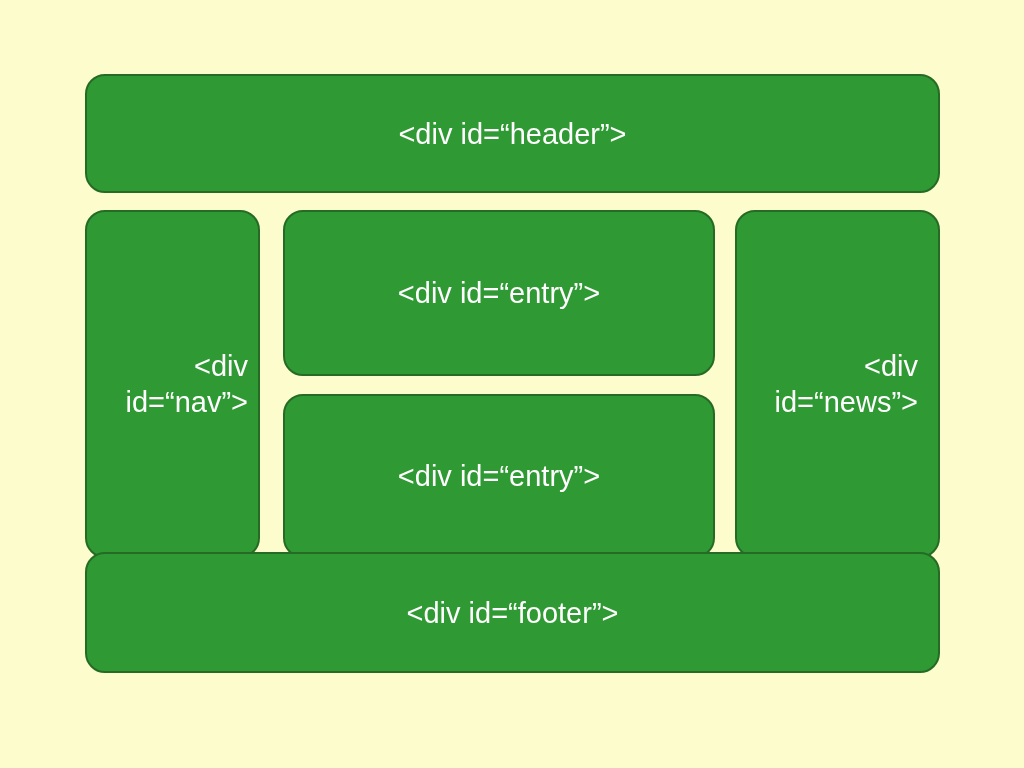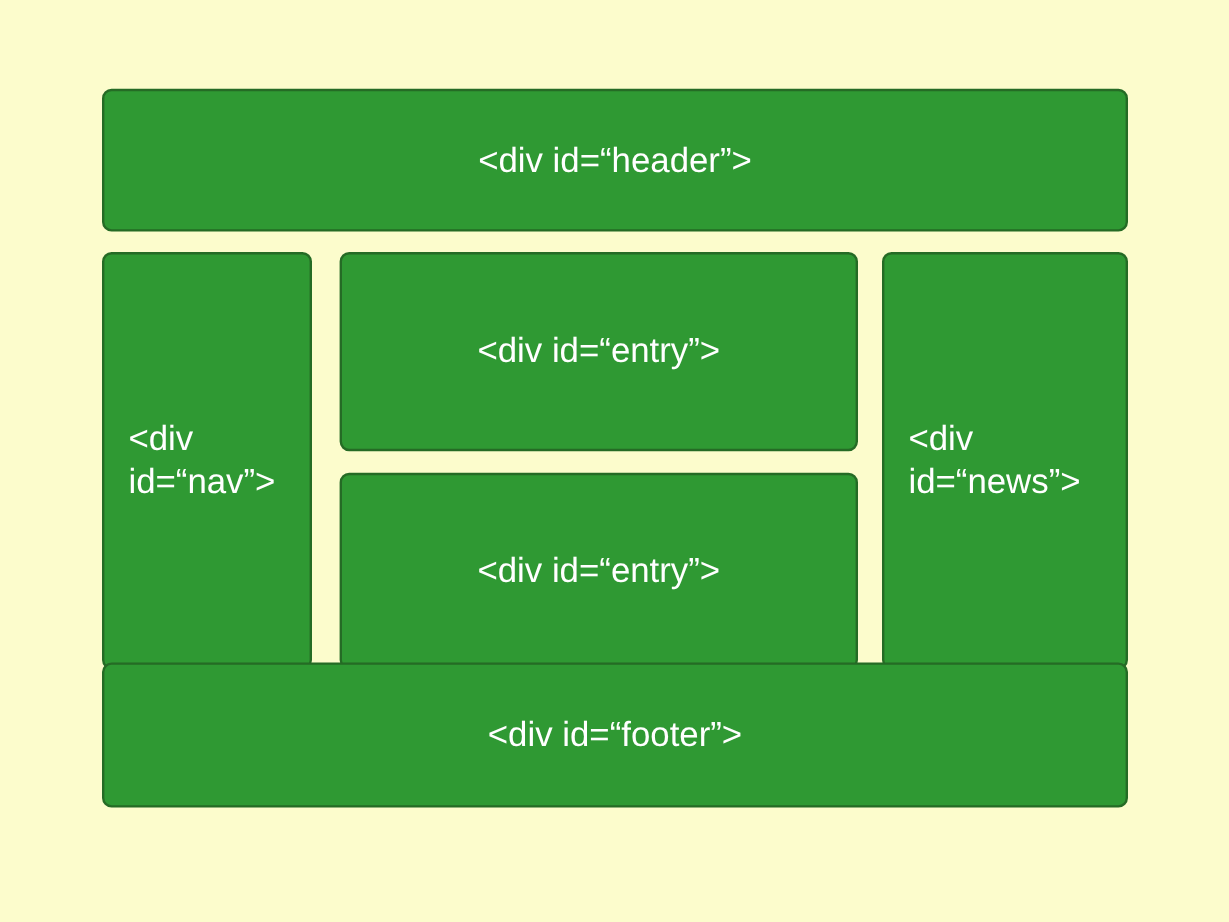--- a/index.html
+++ b/index.html
@@ -18,34 +18,34 @@
   .canvas{
     position:relative;
     width:1024px;
     height:768px;
     background:var(--bg);
   }
   .box{
     position:absolute;
     background:var(--fill);
     border:2px solid var(--border);
-    border-radius:8px;
+    border-radius:20px;
     display:flex;
     align-items:center;
     justify-content:center;
-    text-align:left;
+    text-align:right;
   }
   .label{
     color:var(--text);
     font-size:29px;
     line-height:36px;
     white-space:pre-line;
   }
   .box-header{ left:85px;  top:74px;  width:855px; height:119px; }
-  .box-nav   { left:85px;  top:210px; width:175px; height:348px; padding:0 20px; }
+  .box-nav   { left:85px;  top:210px; width:175px; height:348px; padding:0 10px; }
   .box-entry1{ left:283px; top:210px; width:432px; height:166px; }
   .box-entry2{ left:283px; top:394px; width:432px; height:164px; }
   .box-news  { left:735px; top:210px; width:205px; height:348px; padding:0 20px; }
   .box-footer{ left:85px;  top:552px; width:855px; height:121px; }
 </style>
 </head>
 <body>
 
 <div class="canvas">
 

